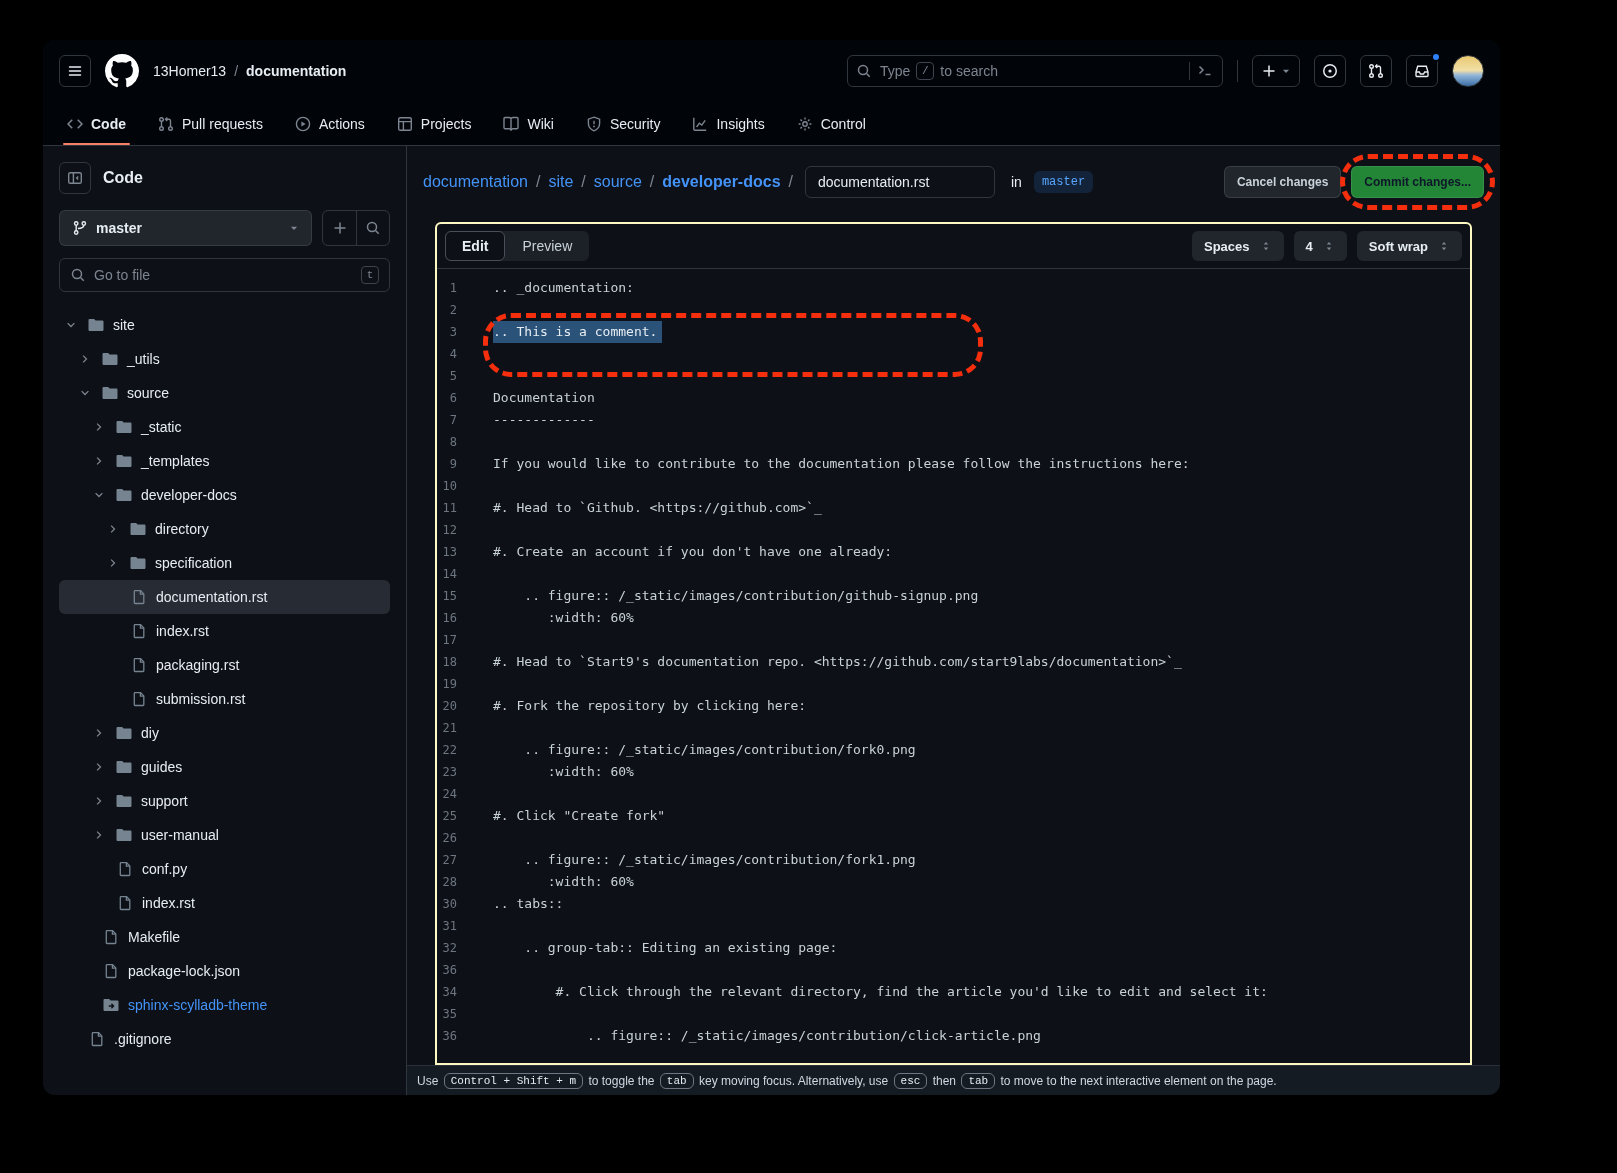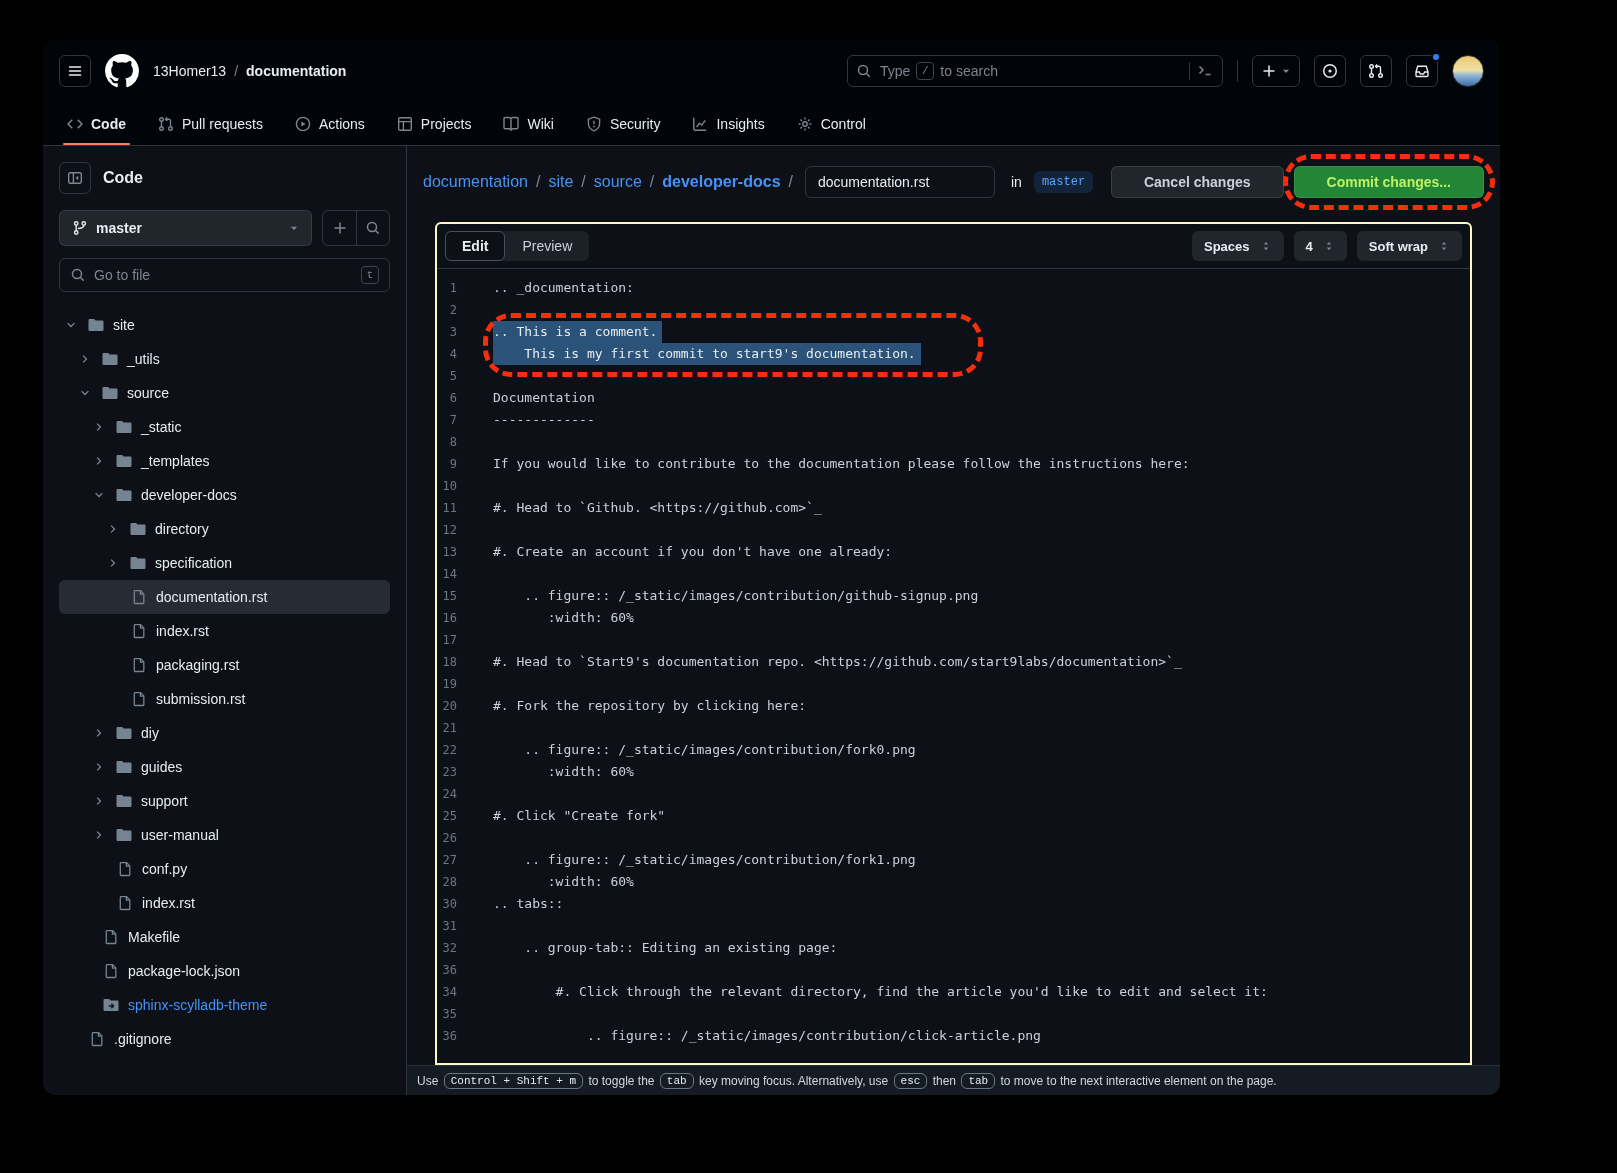--- a/index.html
+++ b/index.html
@@ -80,24 +80,24 @@
   .bc-row a { color:#4493f8; font-size:16px; text-decoration:none; cursor:pointer; }
   .bc-row a.last { font-weight:600; }
   .bc-sep { color:#7d8590; font-size:16px; }
   .fn-input { width:190px; height:32px; margin:0 4px; background:transparent; border:1px solid #30363d;
               border-radius:6px; color:#e6edf3; font-size:14px; padding:0 12px; outline:none;
               font-family:"Liberation Sans", sans-serif; }
   .in-label { font-size:14px; color:#e6edf3; margin:0 4px; }
   .branch-badge { font-family:"Liberation Mono", monospace; font-size:12px; color:#58a6ff;
                   background:rgba(56,139,253,0.15); border-radius:6px; padding:4px 8px; }
   .bc-actions { margin-left:auto; display:flex; gap:10px; align-items:center; }
-  .btn { height:32px; border-radius:6px; font-size:14px; font-weight:600; padding:0 32px; cursor:pointer;
+  .btn { height:32px; border-radius:6px; font-size:12px; font-weight:600; padding:0 12px; cursor:pointer;
          font-family:"Liberation Sans", sans-serif; }
   .btn.default { background:#21262d; color:#c9d1d9; border:1px solid rgba(240,246,252,0.12); }
-  .btn.primary { background:var(--green,#238636); color:#bef264; border:1px solid rgba(240,246,252,0.1); }
+  .btn.primary { background:var(--green,#238636); color:#0f172a; border:1px solid rgba(240,246,252,0.1); }
   .commit-wrap { position:relative; }
   .anno-commit { position:absolute; inset:-12px -11px; border:5px dashed var(--anno,#f52e0e);
                  border-radius:28px; pointer-events:none; }
 
   .editor { flex:1; margin:14px 28px 0; border:2px solid #fef9c3; border-radius:6px 6px 0 0;
             display:flex; flex-direction:column; min-height:0; background:#0d1117; }
   .ed-toolbar { flex:none; display:flex; align-items:center; padding:7px 8px; border-bottom:1px solid #30363d; }
   .seg { display:flex; background:#1c2128; border-radius:6px; }
   .seg .seg-tab { height:30px; display:flex; align-items:center; padding:0 16px; font-size:14px;
                   color:#c9d1d9; cursor:pointer; border-radius:6px; border:1px solid transparent; }
@@ -569,21 +569,20 @@
                 <div class="code-line">
                   <span class="ln">2</span>
                   <span class="lc"></span>
                 </div>
                 <div class="code-line">
                   <span class="ln">3</span>
                   <span class="lc"><span class="sel">.. This is a comment.</span></span>
                 </div>
                 <div class="code-line">
                   <span class="ln">4</span>
-                  <span class="lc"><span class="sel">    This is my first commit to start9's documentation.</span></span>
                 </div>
                 <div class="code-line">
                   <span class="ln">5</span>
                   <span class="lc"></span>
                 </div>
                 <div class="code-line">
                   <span class="ln">6</span>
                   <span class="lc">Documentation</span>
                 </div>
                 <div class="code-line">

